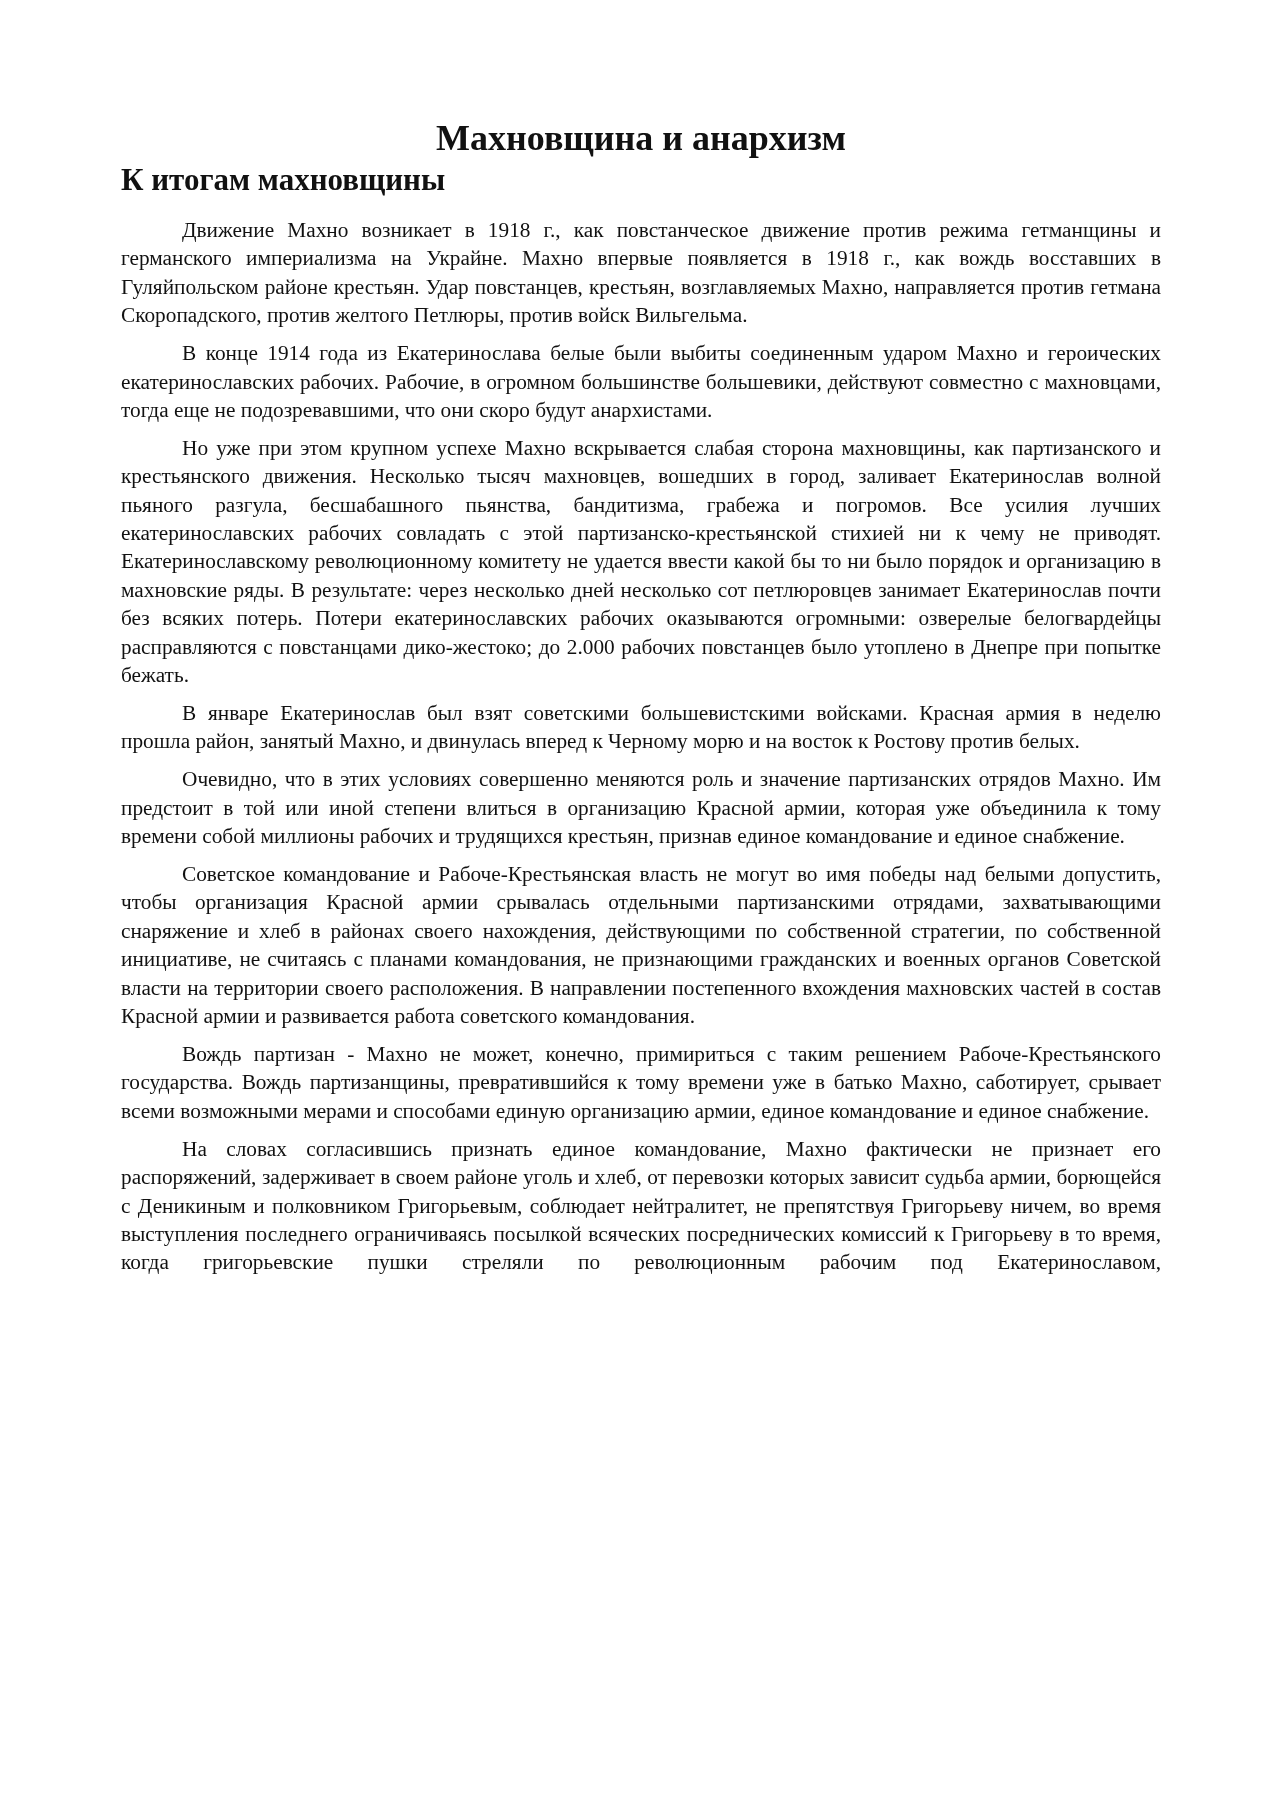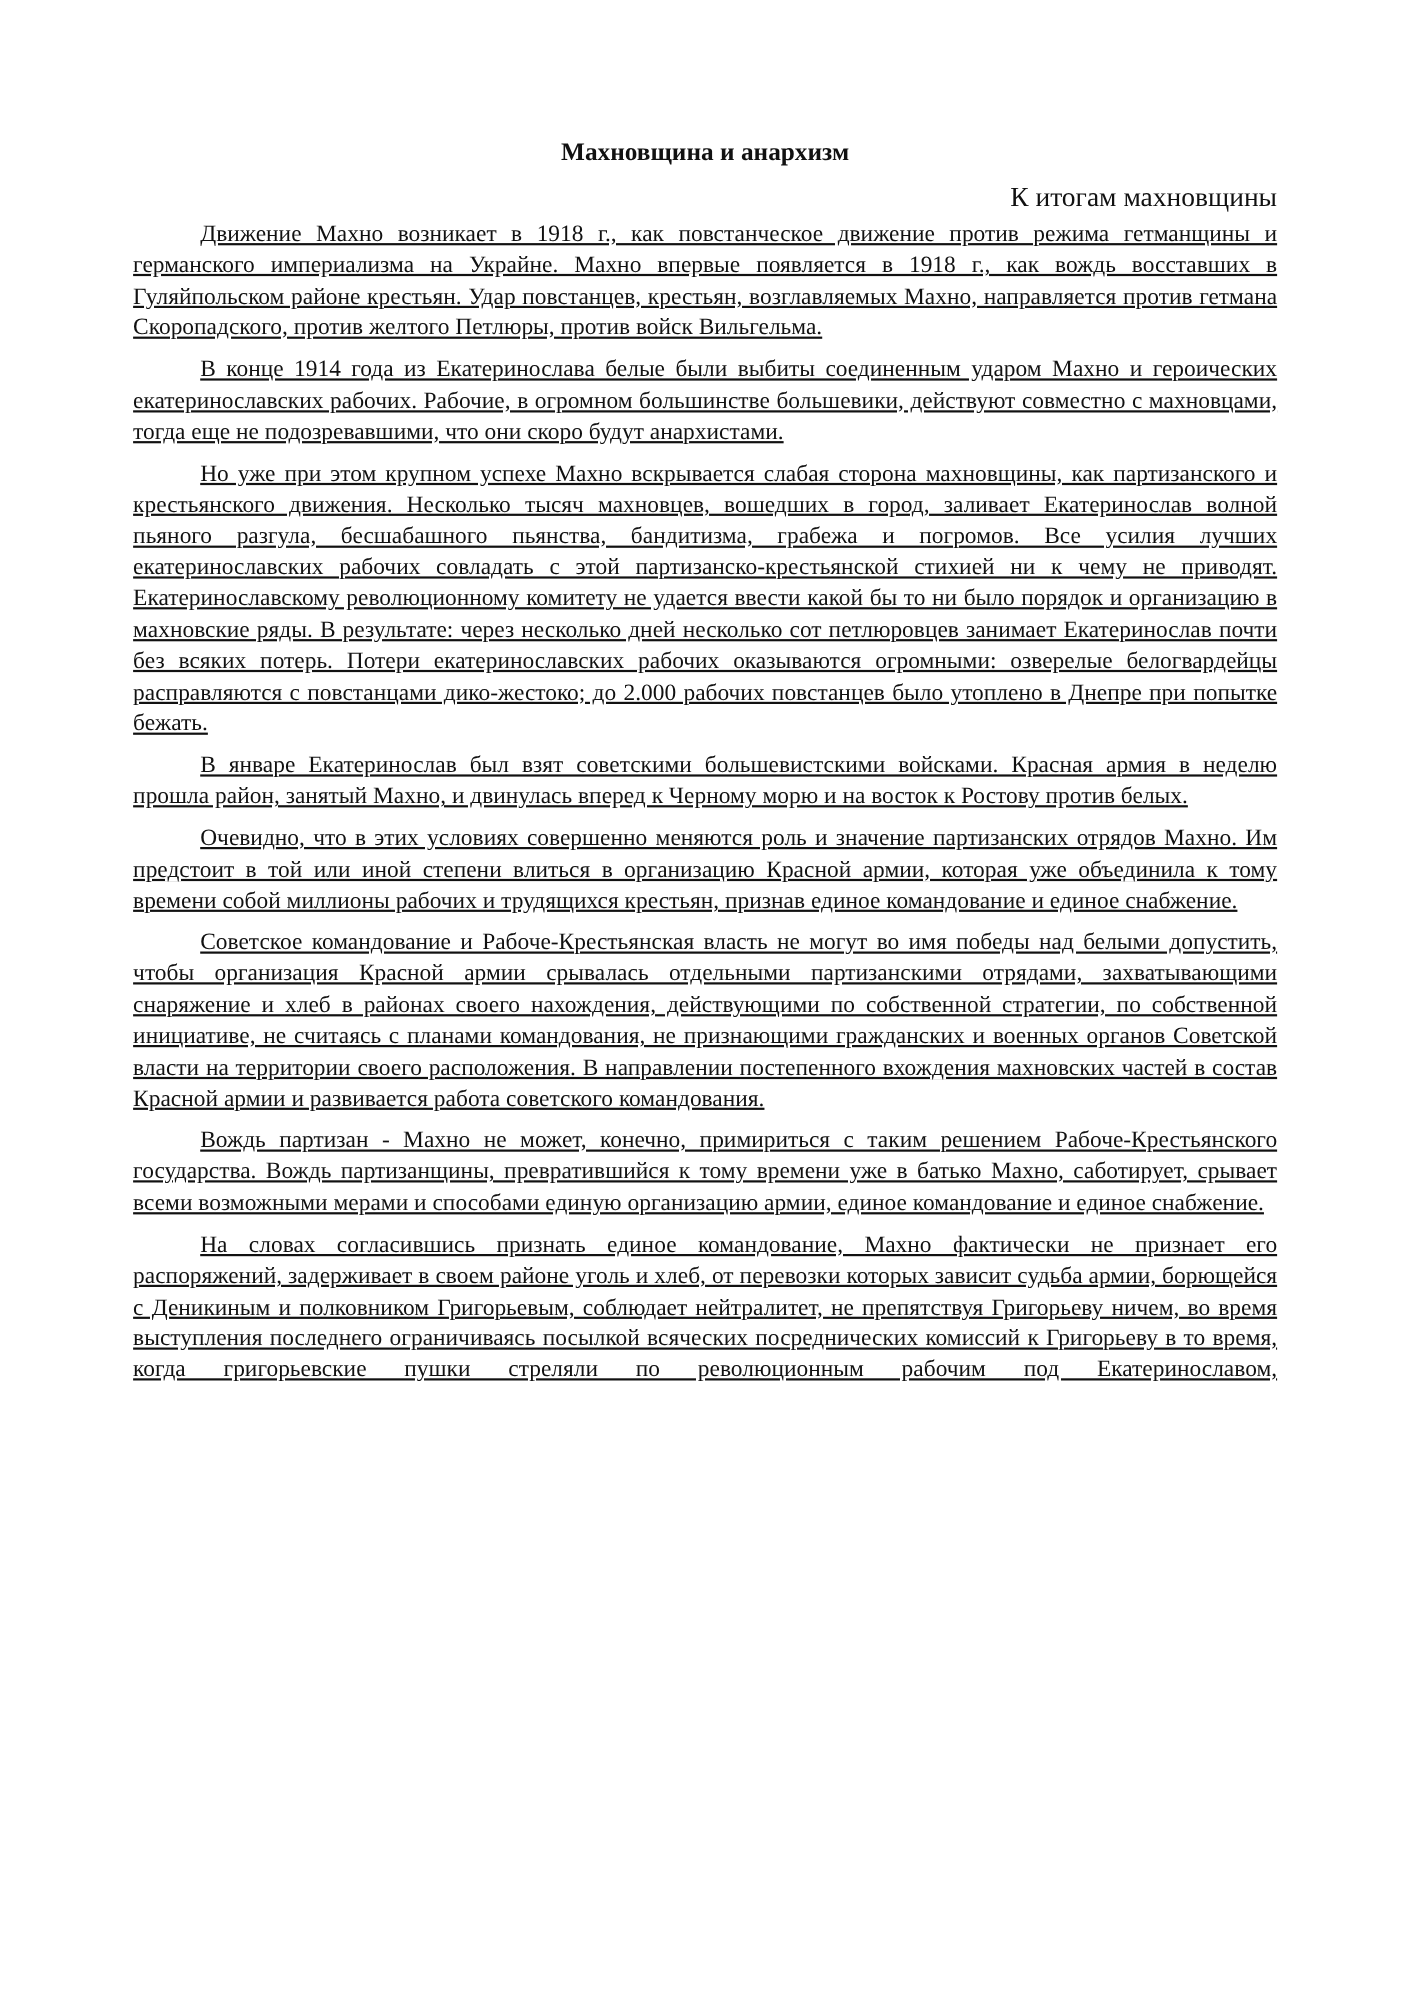--- a/index.html
+++ b/index.html
@@ -17,34 +17,33 @@
     }
     .page {
       position: absolute;
       left: 121px;
       top: 120px;
       width: 1040px;
     }
     .doc-title {
       margin: 0;
       text-align: center;
-      font-size: 23px;
+      font-size: 36px;
       font-weight: bold;
       line-height: 36px;
     }
     .doc-subtitle {
       margin: 8px 0 0 0;
-      text-align: right;
-      font-size: 25px;
-      font-weight: normal;
+      text-align: left;
+      font-size: 31px;
+      font-weight: bold;
       line-height: 32px;
     }
     .body-text {
-      margin-top: 2px;
-      text-decoration: underline;
+      margin-top: 20px;
     }
     .para {
       margin: 0 0 9.5px 0;
       text-indent: 61px;
       text-align: justify;
       font-size: 21.3px;
       line-height: 28.4px;
       letter-spacing: 0;
     }
     .para.last {

